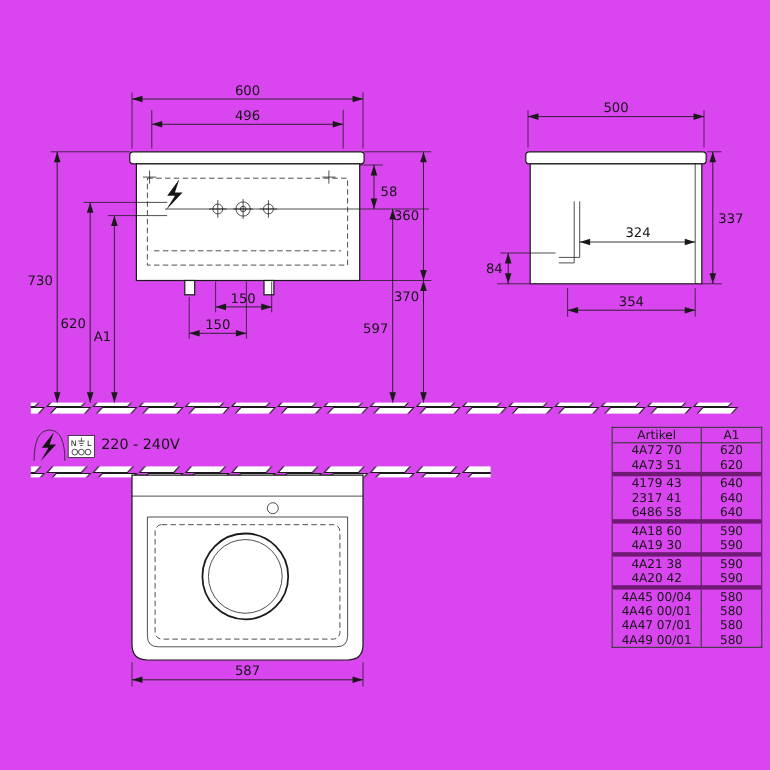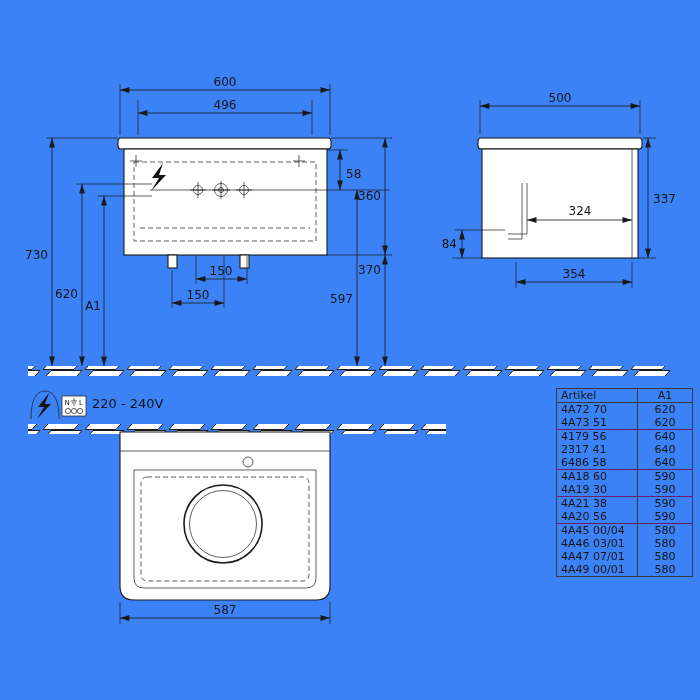--- a/index.html
+++ b/index.html
@@ -1,34 +1,34 @@
 <!DOCTYPE html>
 <html><head>
 <meta charset="utf-8">
 <style>
   html,body{margin:0;padding:0}
   body{width:700px;height:700px;background:#fff;font-family:"DejaVu Sans",sans-serif}
-  #canvas{position:relative;width:700px;height:700px;background:#3b82f6;overflow:hidden}
+  #canvas{position:relative;width:700px;height:700px;background:#d946ef;overflow:hidden}
   #canvas > svg{position:absolute;left:0;top:0}
   svg text{font-family:"DejaVu Sans",sans-serif;font-size:12px;fill:#141414}
   svg text.volt{font-size:13px}
   svg text.tiny{font-size:7px}
   .s{stroke:#1a1a1a;stroke-width:1.1;fill:none;stroke-linecap:square}
   .s2{stroke:#1a1a1a;stroke-width:1.6;fill:none}
   .e{stroke:#1a1a1a;stroke-width:0.7;fill:none}
   .dim{stroke:#1a1a1a;stroke-width:0.8;fill:none}
   .d{stroke-dasharray:5 3}
   .wfill{fill:#fff}
   .bk{fill:#141414;stroke:none}
   .table-wrap{position:absolute;left:556px;top:388px;width:137px}
   table{border-collapse:collapse;width:100%;font-size:11px;color:#141414;border:1px solid #3a3a3a}
-  th,td{padding:0 4px;height:13px;font-weight:normal;text-align:left;white-space:nowrap;line-height:13px}
+  th,td{padding:0 4px;height:13px;font-weight:normal;text-align:center;white-space:nowrap;line-height:13px}
   th.a1,td.a1{border-left:1px solid #3a3a3a;text-align:center;width:46px}
   thead tr{border-bottom:1px solid #3a3a3a}
-  tr.sep{border-bottom:1px solid #701a75}
+  tr.sep{border-bottom:4px solid #701a75}
 </style>
 </head>
 <body>
 
 <div id="canvas">
   <svg width="700" height="700" viewBox="0 0 700 700">
     <defs>
       <marker id="mS" markerWidth="12" markerHeight="8" refX="1.5" refY="4" orient="auto" markerUnits="userSpaceOnUse">
         <path d="M11,1 L1.5,4 L11,7 Z" fill="#1a1a1a"></path>
       </marker>
@@ -198,21 +198,21 @@
       <tbody>
         <tr>
             <td>4A72 70</td>
             <td class="a1">620</td>
           </tr>
         <tr class="sep">
             <td>4A73 51</td>
             <td class="a1">620</td>
           </tr>
         <tr>
-            <td>4179 56</td>
+            <td>4179 43</td>
             <td class="a1">640</td>
           </tr>
         <tr>
             <td>2317 41</td>
             <td class="a1">640</td>
           </tr>
         <tr class="sep">
             <td>6486 58</td>
             <td class="a1">640</td>
           </tr>
@@ -222,29 +222,29 @@
           </tr>
         <tr class="sep">
             <td>4A19 30</td>
             <td class="a1">590</td>
           </tr>
         <tr>
             <td>4A21 38</td>
             <td class="a1">590</td>
           </tr>
         <tr class="sep">
-            <td>4A20 56</td>
+            <td>4A20 42</td>
             <td class="a1">590</td>
           </tr>
         <tr>
             <td>4A45 00/04</td>
             <td class="a1">580</td>
           </tr>
         <tr>
-            <td>4A46 03/01</td>
+            <td>4A46 00/01</td>
             <td class="a1">580</td>
           </tr>
         <tr>
             <td>4A47 07/01</td>
             <td class="a1">580</td>
           </tr>
         <tr>
             <td>4A49 00/01</td>
             <td class="a1">580</td>
           </tr>

